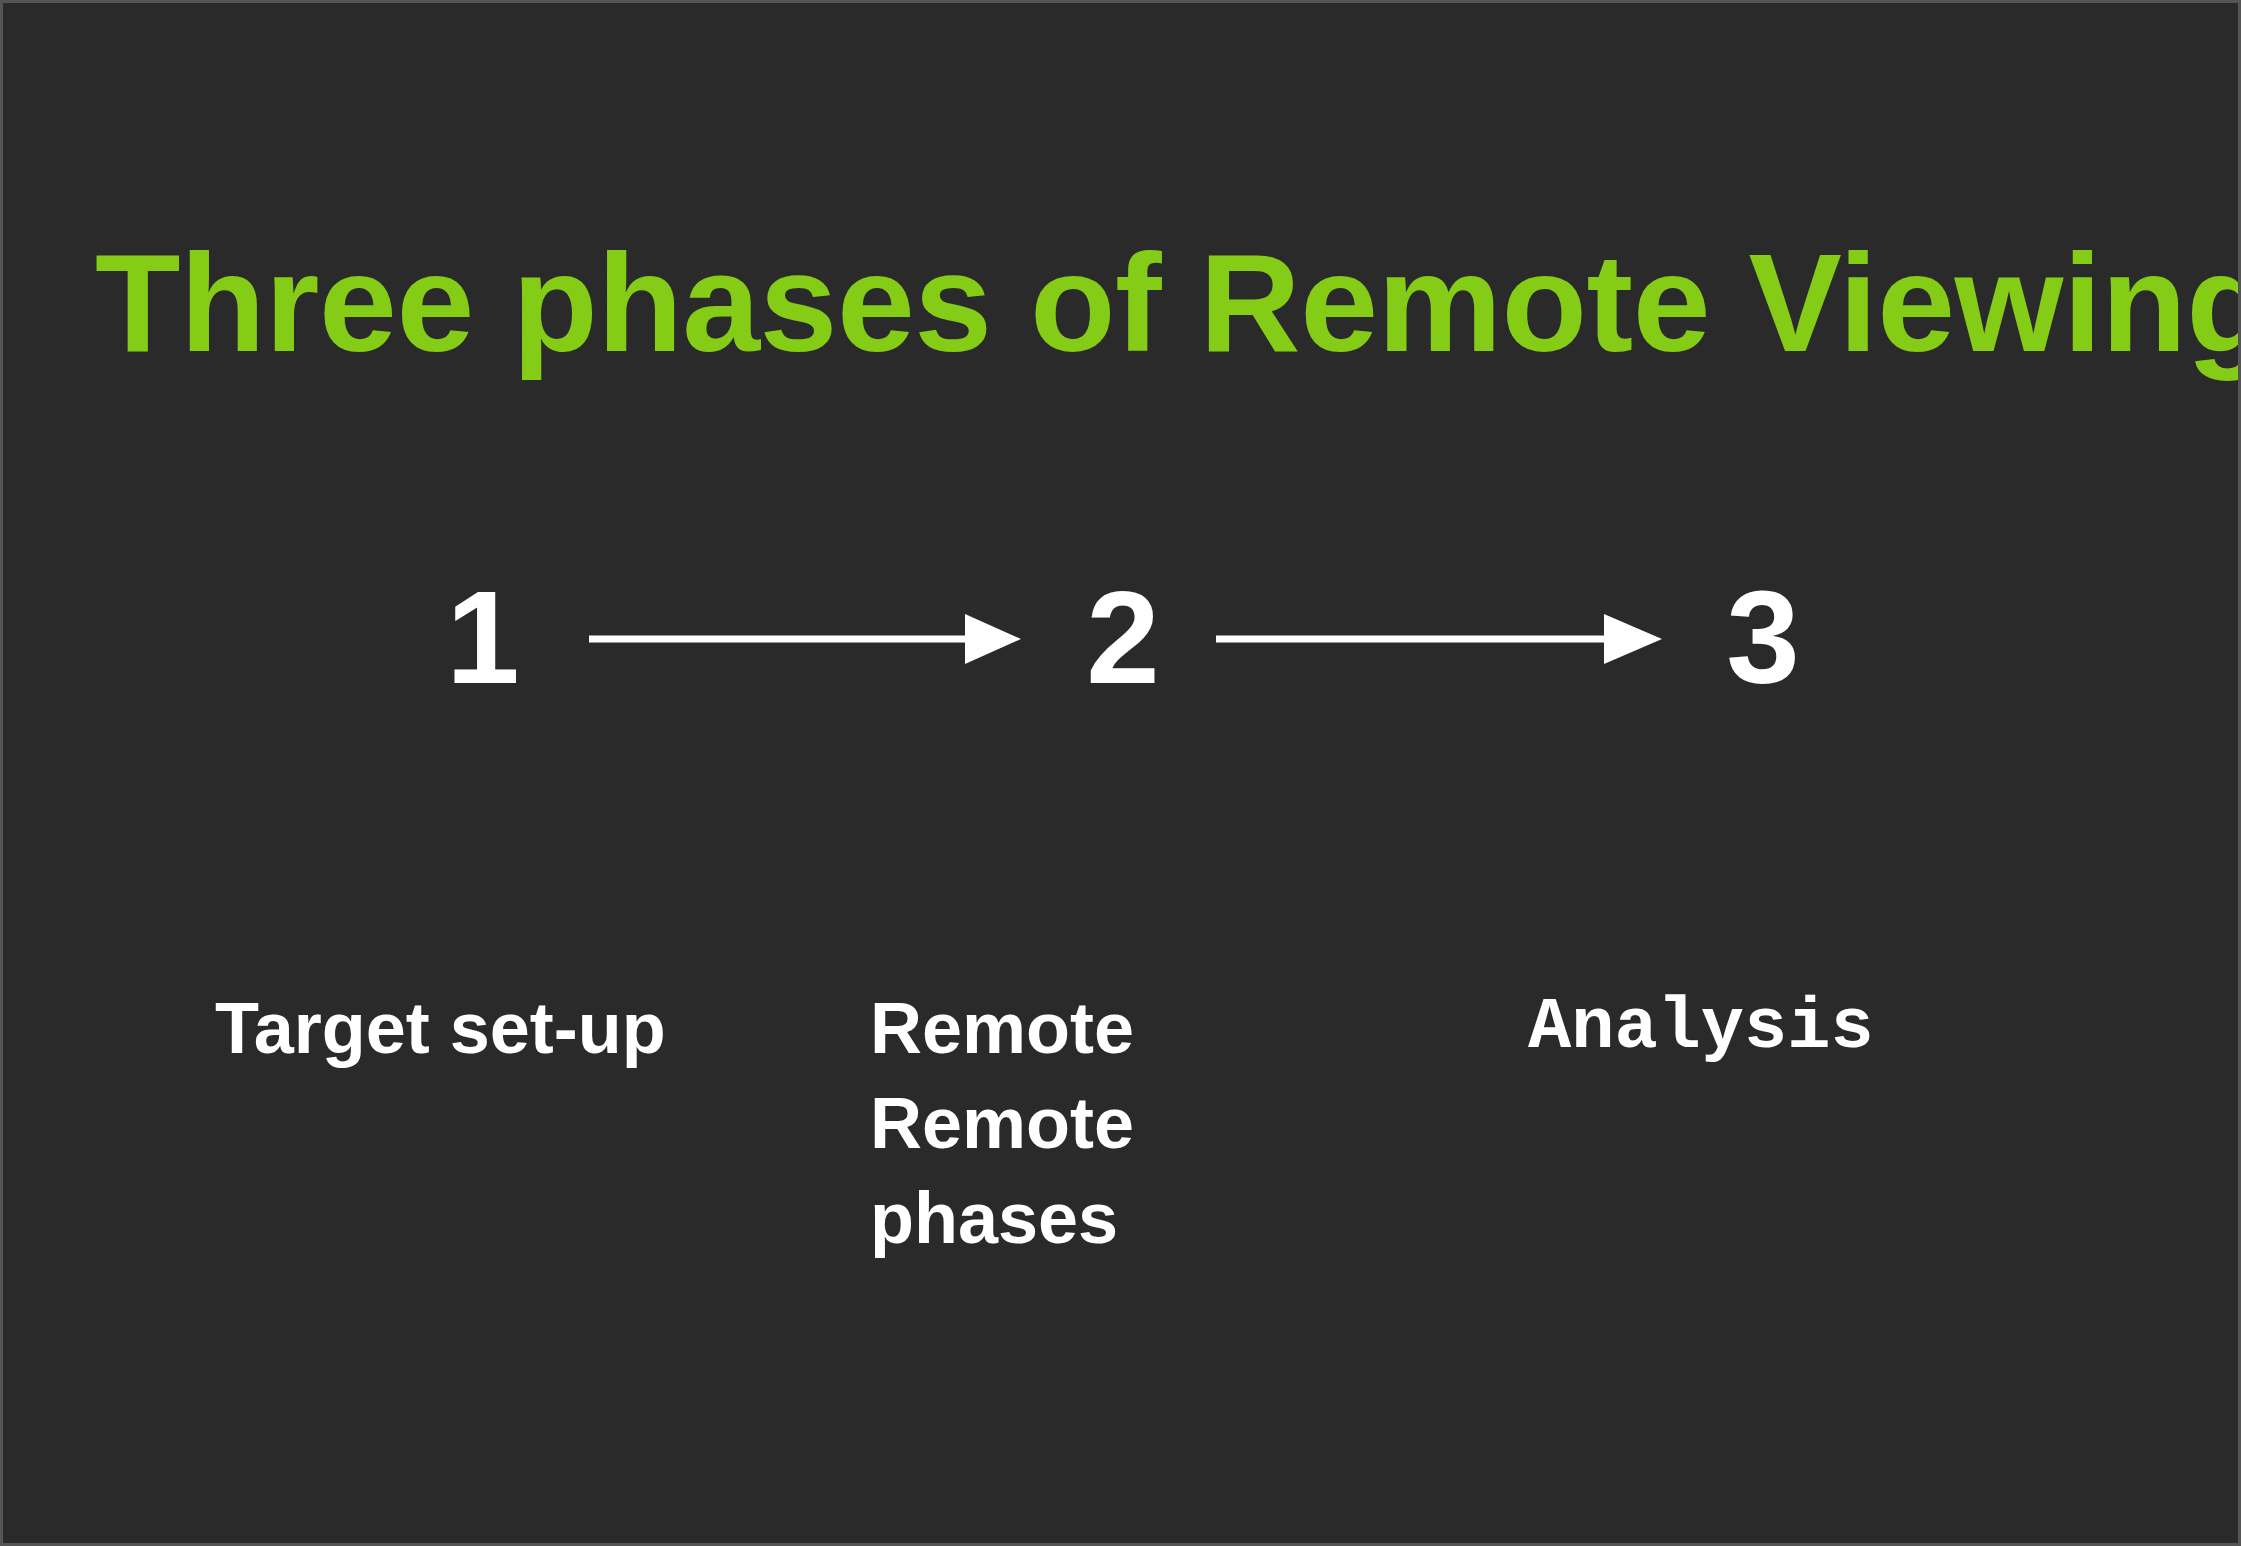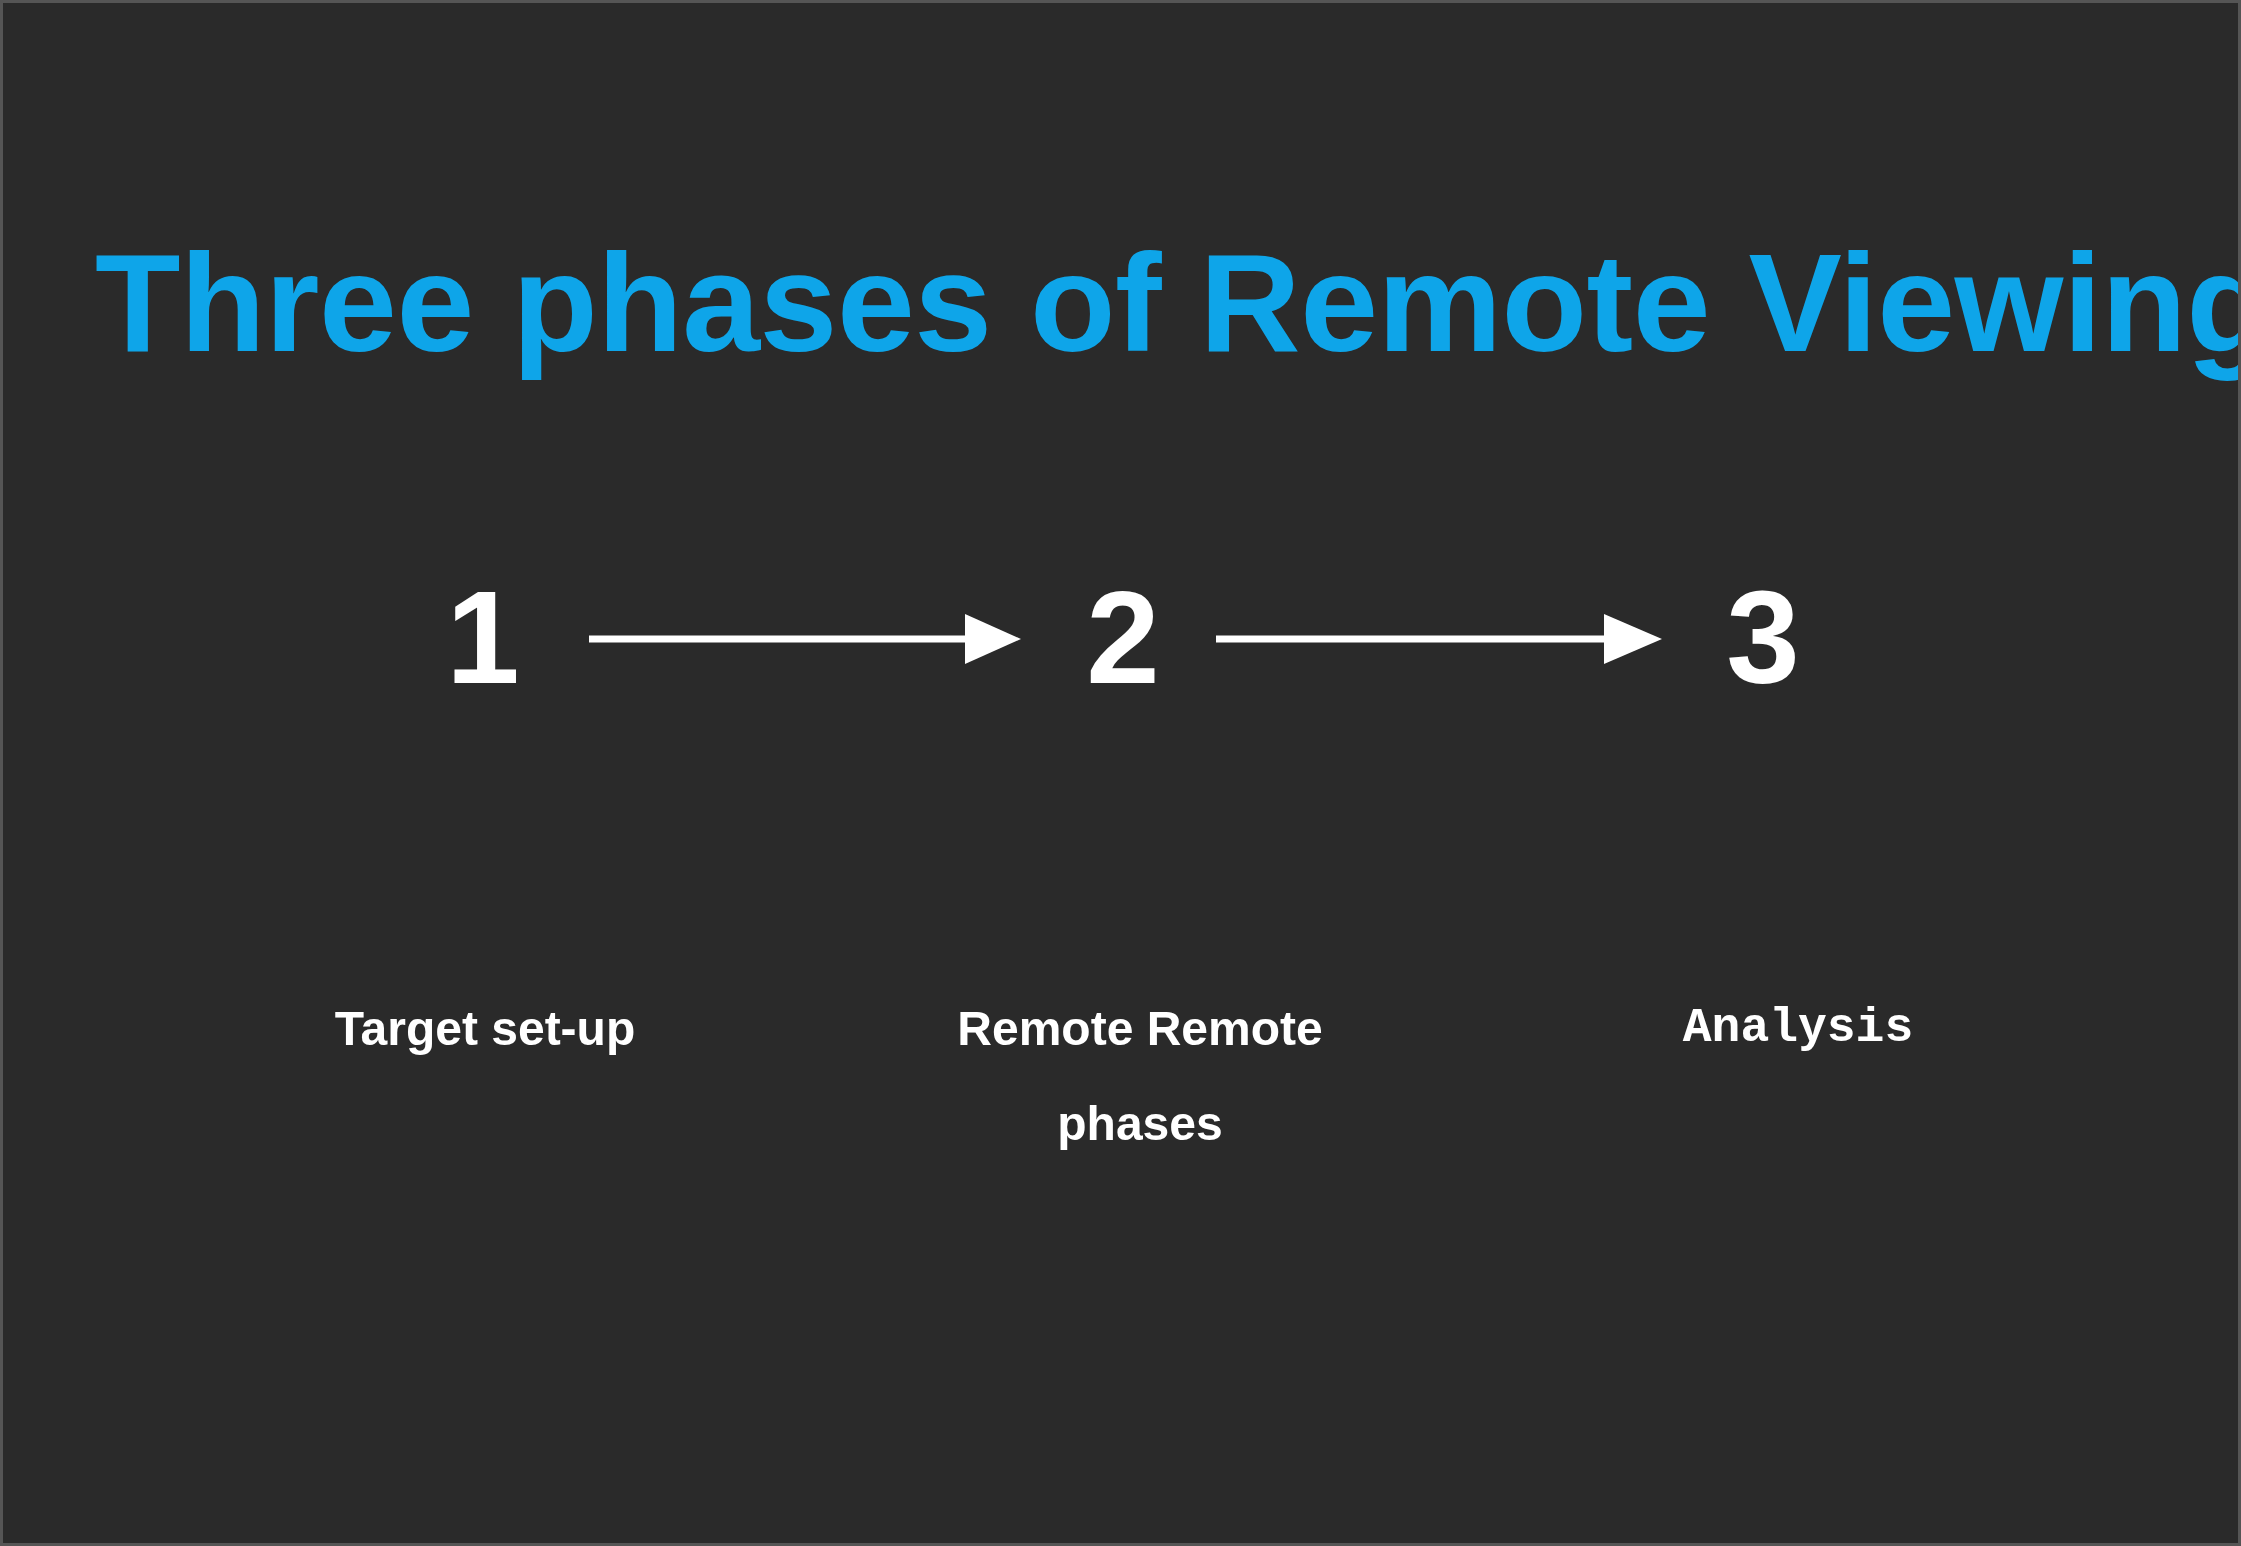--- a/index.html
+++ b/index.html
@@ -24,21 +24,21 @@
   
   .slide-title {
     position: absolute;
     left: 92px;
     top: 128px;
     width: 2070px;
     font-size: 140px;
     font-weight: bold;
     line-height: 1.12;
     letter-spacing: -0.5px;
-    color: #0ea5e9;
+    color: #84cc16;
     white-space: nowrap;
   }
 
   
   .flow-row {
     position: absolute;
     left: 0;
     top: 570px;
     width: 2241px;
     height: 150px;
@@ -76,22 +76,21 @@
     left: 0;
     top: 978px;
     width: 2241px;
     height: 230px;
   }
 
   .caption {
     position: absolute;
     top: 0;
     width: 540px;
-    text-align: center;
-    font-size: 48px;
+    font-size: 72px;
     font-weight: bold;
     line-height: 95px;
     color: #ffffff;
   }
 
   .caption .cap-line { display: block; }
 
   .caption.c1 { left: 212px; }
   .caption.c2 { left: 867px; }
   .caption.c3 { left: 1525px; font-family: Liberation Mono, monospace; }

